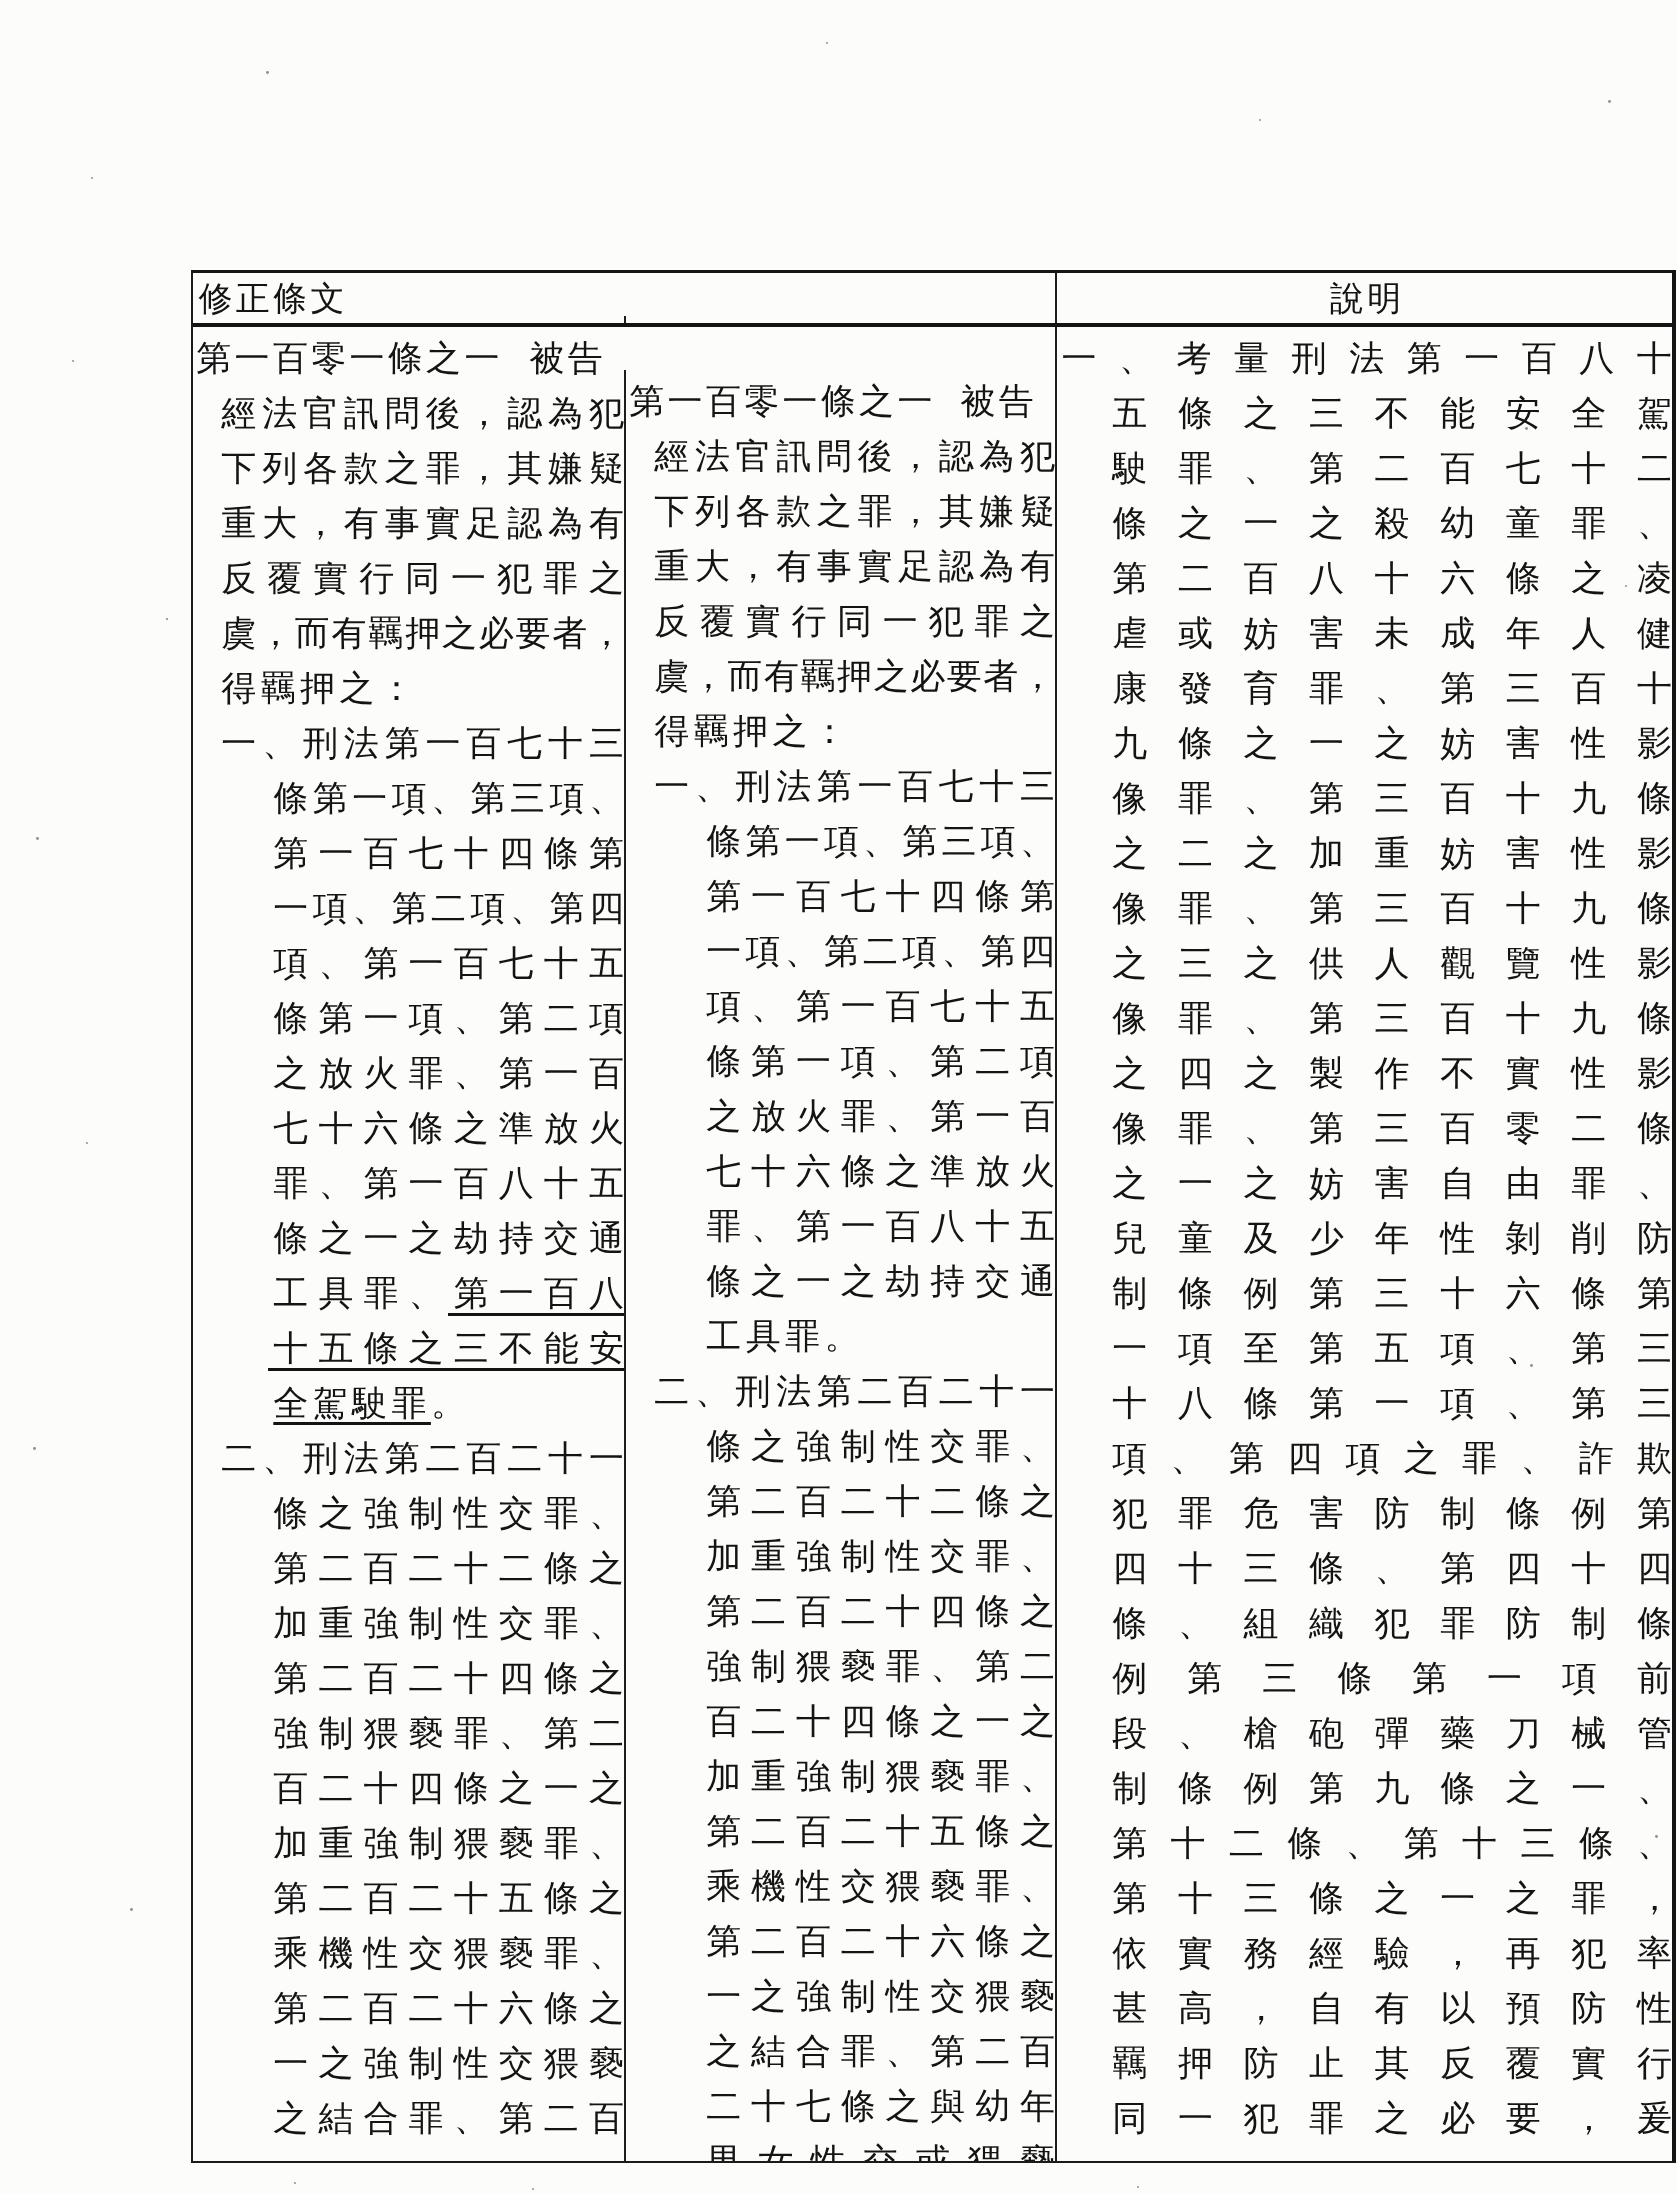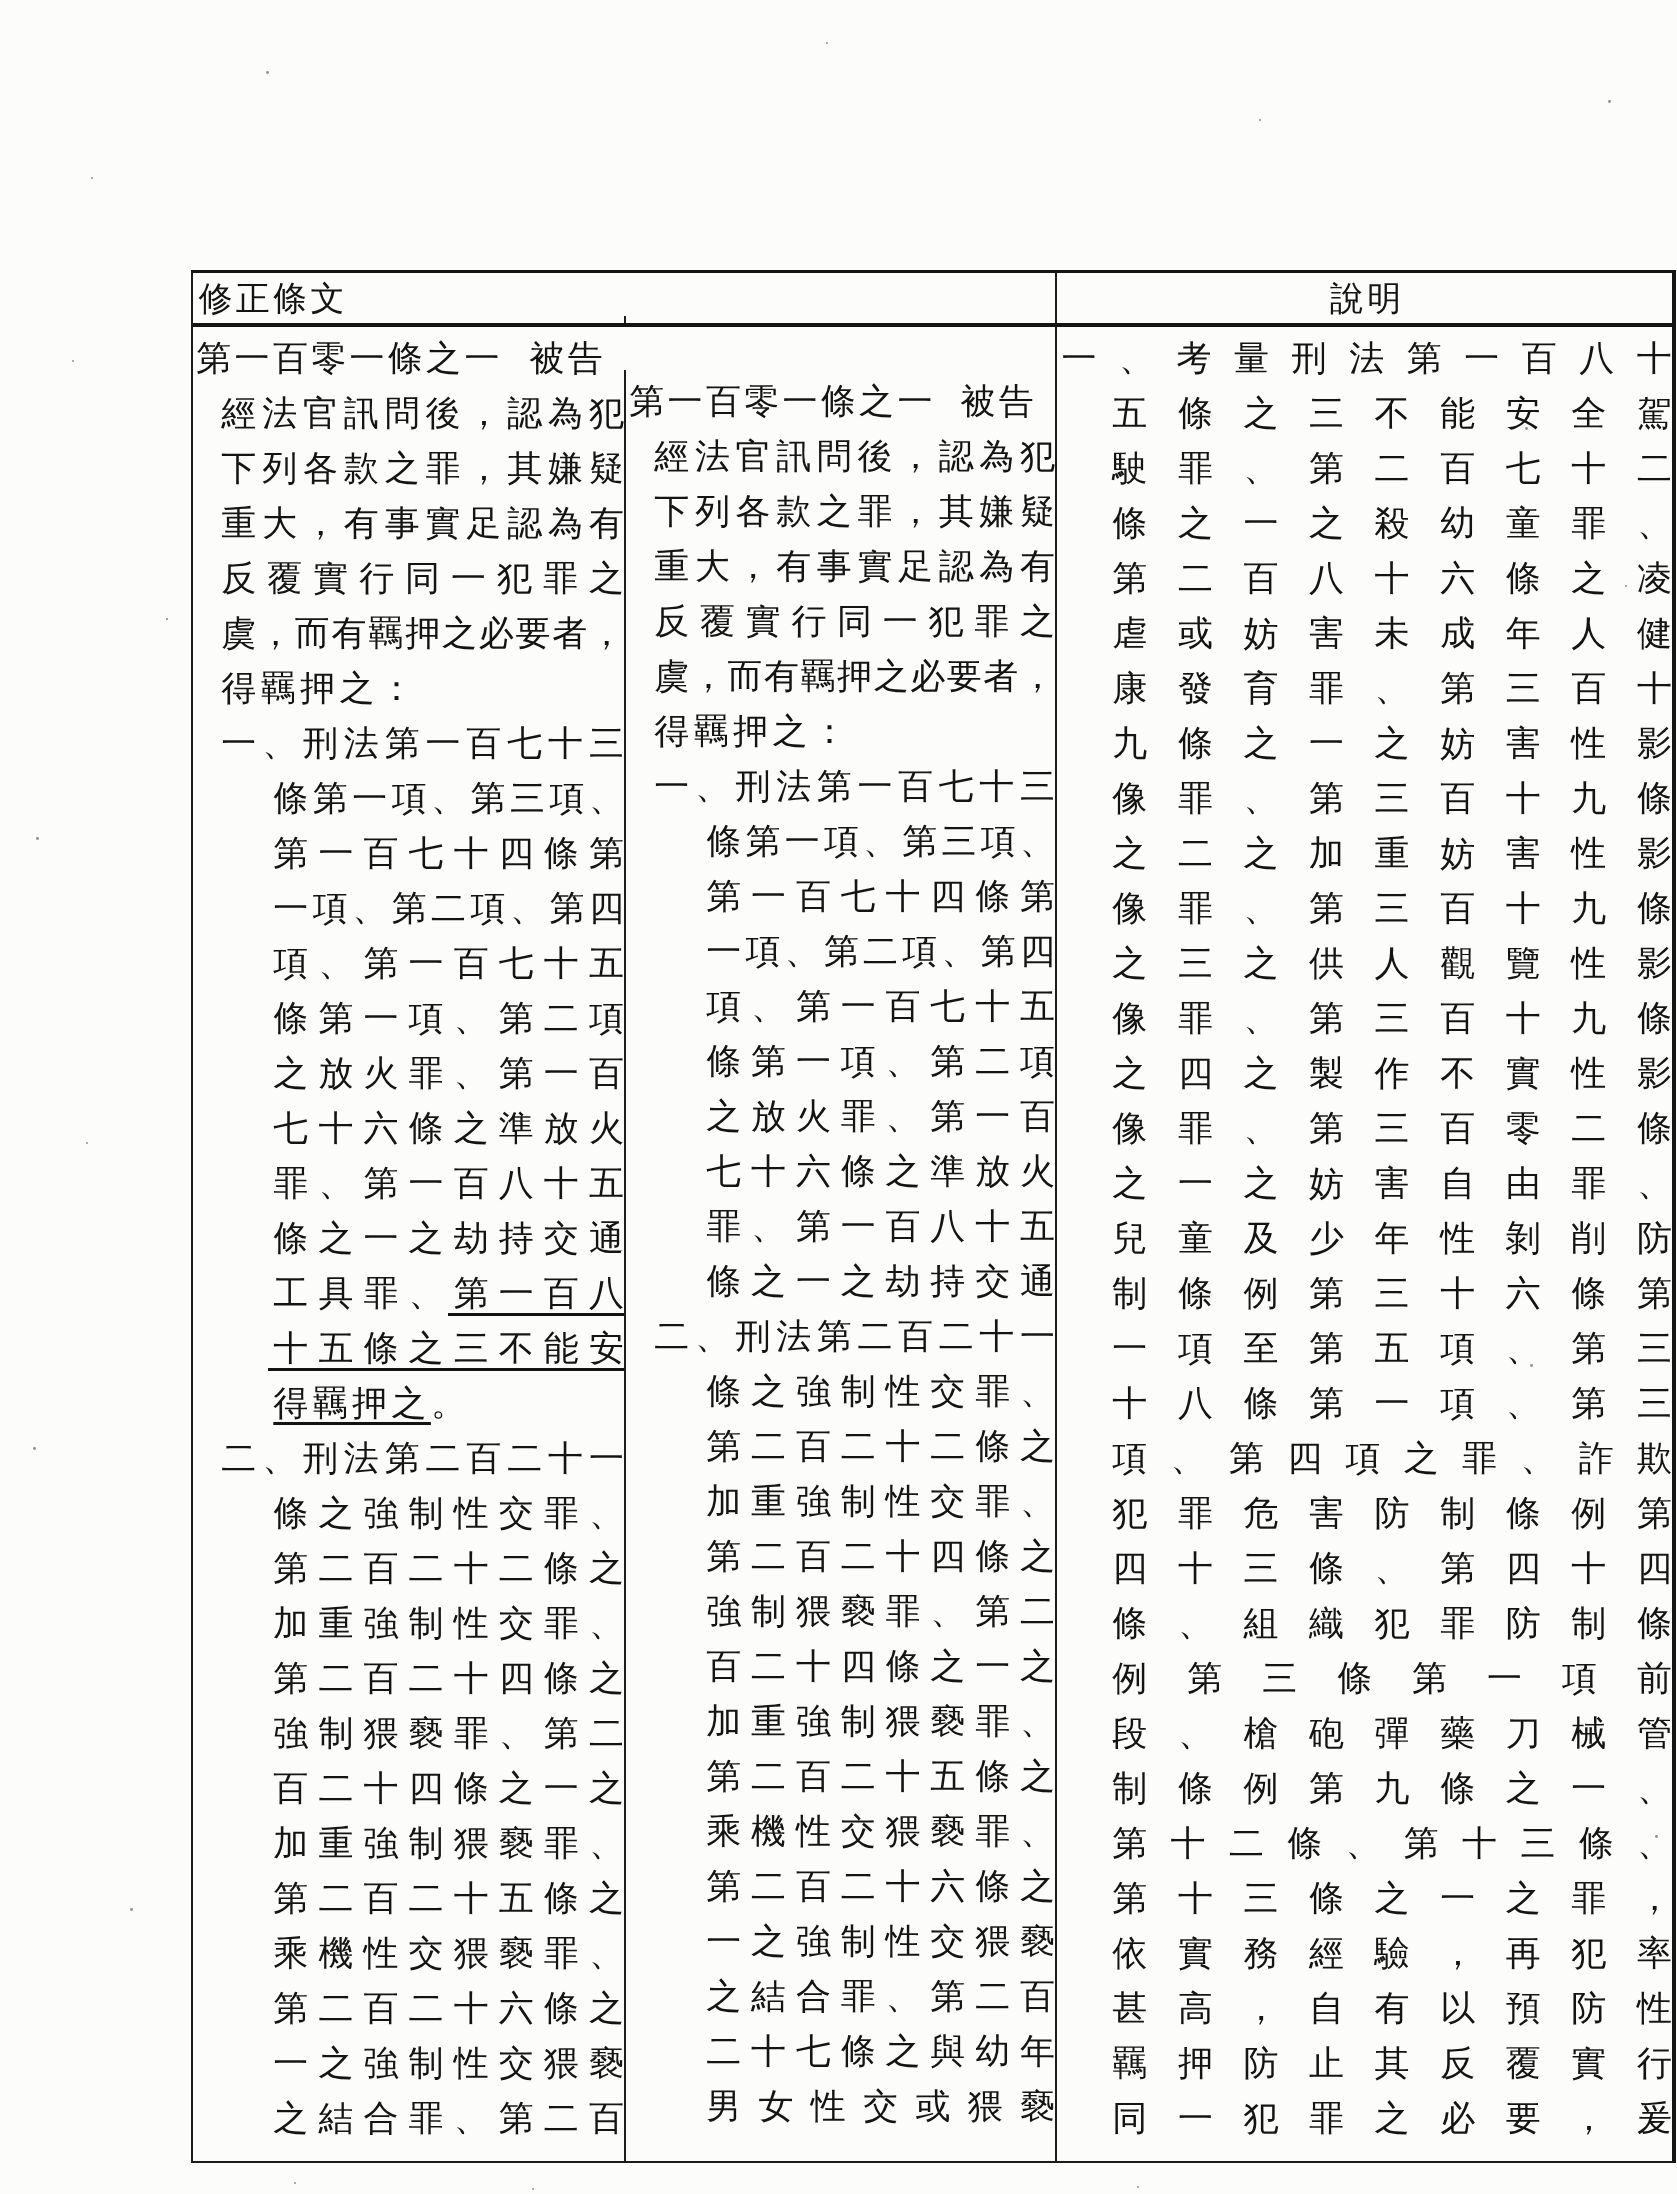--- a/index.html
+++ b/index.html
@@ -258,21 +258,21 @@
           <div class="line in2 j">
             <span class="u">十</span>
             <span class="u">五</span>
             <span class="u">條</span>
             <span class="u">之</span>
             <span class="u">三</span>
             <span class="u">不</span>
             <span class="u">能</span>
             <span class="u">安</span>
           </div>
-          <div class="line in2"><span class="us">得羈押之</span><span>。</span></div>
+          <div class="line in2"><span class="us">全駕駛罪</span><span>。</span></div>
           <div class="line in1 j">
             <span>二</span>
             <span>、</span>
             <span>刑</span>
             <span>法</span>
             <span>第</span>
             <span>二</span>
             <span>百</span>
             <span>二</span>
             <span>十</span>
@@ -562,20 +562,21 @@
           <div class="line in2 j">
             <span>條</span>
             <span>之</span>
             <span>一</span>
             <span>之</span>
             <span>劫</span>
             <span>持</span>
             <span>交</span>
             <span>通</span>
           </div>
+          <div class="line in2"><span>工具罪。</span></div>
           <div class="line in1 j">
             <span>二</span>
             <span>、</span>
             <span>刑</span>
             <span>法</span>
             <span>第</span>
             <span>二</span>
             <span>百</span>
             <span>二</span>
             <span>十</span>

